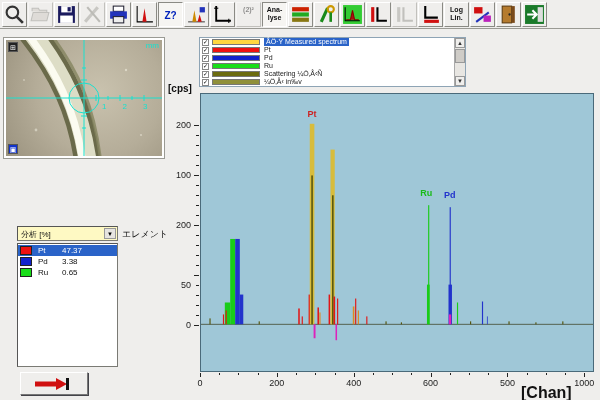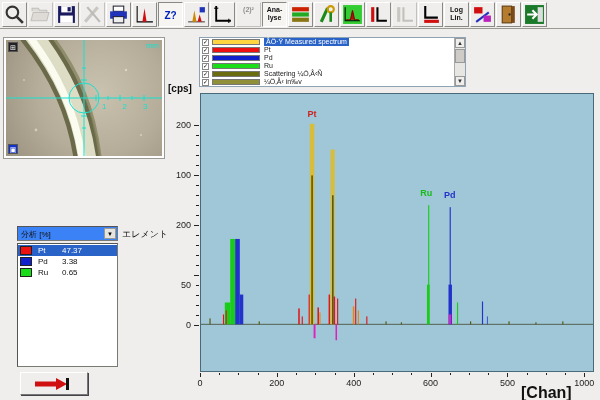--- a/index.html
+++ b/index.html
@@ -56,21 +56,21 @@
   #plot svg { position:absolute; left:0; top:0; width:392px; height:277px; }
   .annot { position:absolute; font-size:9px; font-weight:bold; transform:translate(-50%,-100%); }
   .ytick { position:absolute; right:0; height:1px; background:#222; }
   .ylab { position:absolute; right:8px; font-size:9px; color:#222; transform:translateY(-50%); }
   .xtick { position:absolute; top:0; width:1px; background:#222; }
   .xlab { position:absolute; top:5px; font-size:9px; color:#222; transform:translateX(-50%); }
   #yaxis { left:168px; top:93px; width:31px; height:279px; }
   #xaxis { left:200px; top:373px; width:394px; height:20px; }
 
   
-  #combo { left:17px; top:226px; width:101px; height:15px; background:#3b82f6;
+  #combo { left:17px; top:226px; width:101px; height:15px; background:#fef9c3;
     border:1px solid #7a7a74; border-top-color:#555; border-left-color:#555; cursor:pointer; }
   #combo-text { position:absolute; left:3px; top:2px; font-size:8px; color:#111; }
   #combo-btn { position:absolute; right:1px; top:1px; width:12px; height:11px;
     background:#e6e4e0; border:1px solid #999; font-size:6px; line-height:11px; text-align:center; }
   #element-label { left:122px; top:228px; font-size:9px; color:#111; }
   #element-list { left:17px; top:243px; width:101px; height:124px; background:#fff;
     border:1px solid #7a7a74; border-top-color:#555; border-left-color:#555; padding-top:1px; }
   .el-row { position:relative; height:11px; font-size:8px; color:#111; cursor:pointer; }
   .el-row.selected { background:#2a63c8; color:#fff; }
   .el-swatch { position:absolute; left:2px; top:1px; width:12px; height:9px; border:1px solid #222; }

